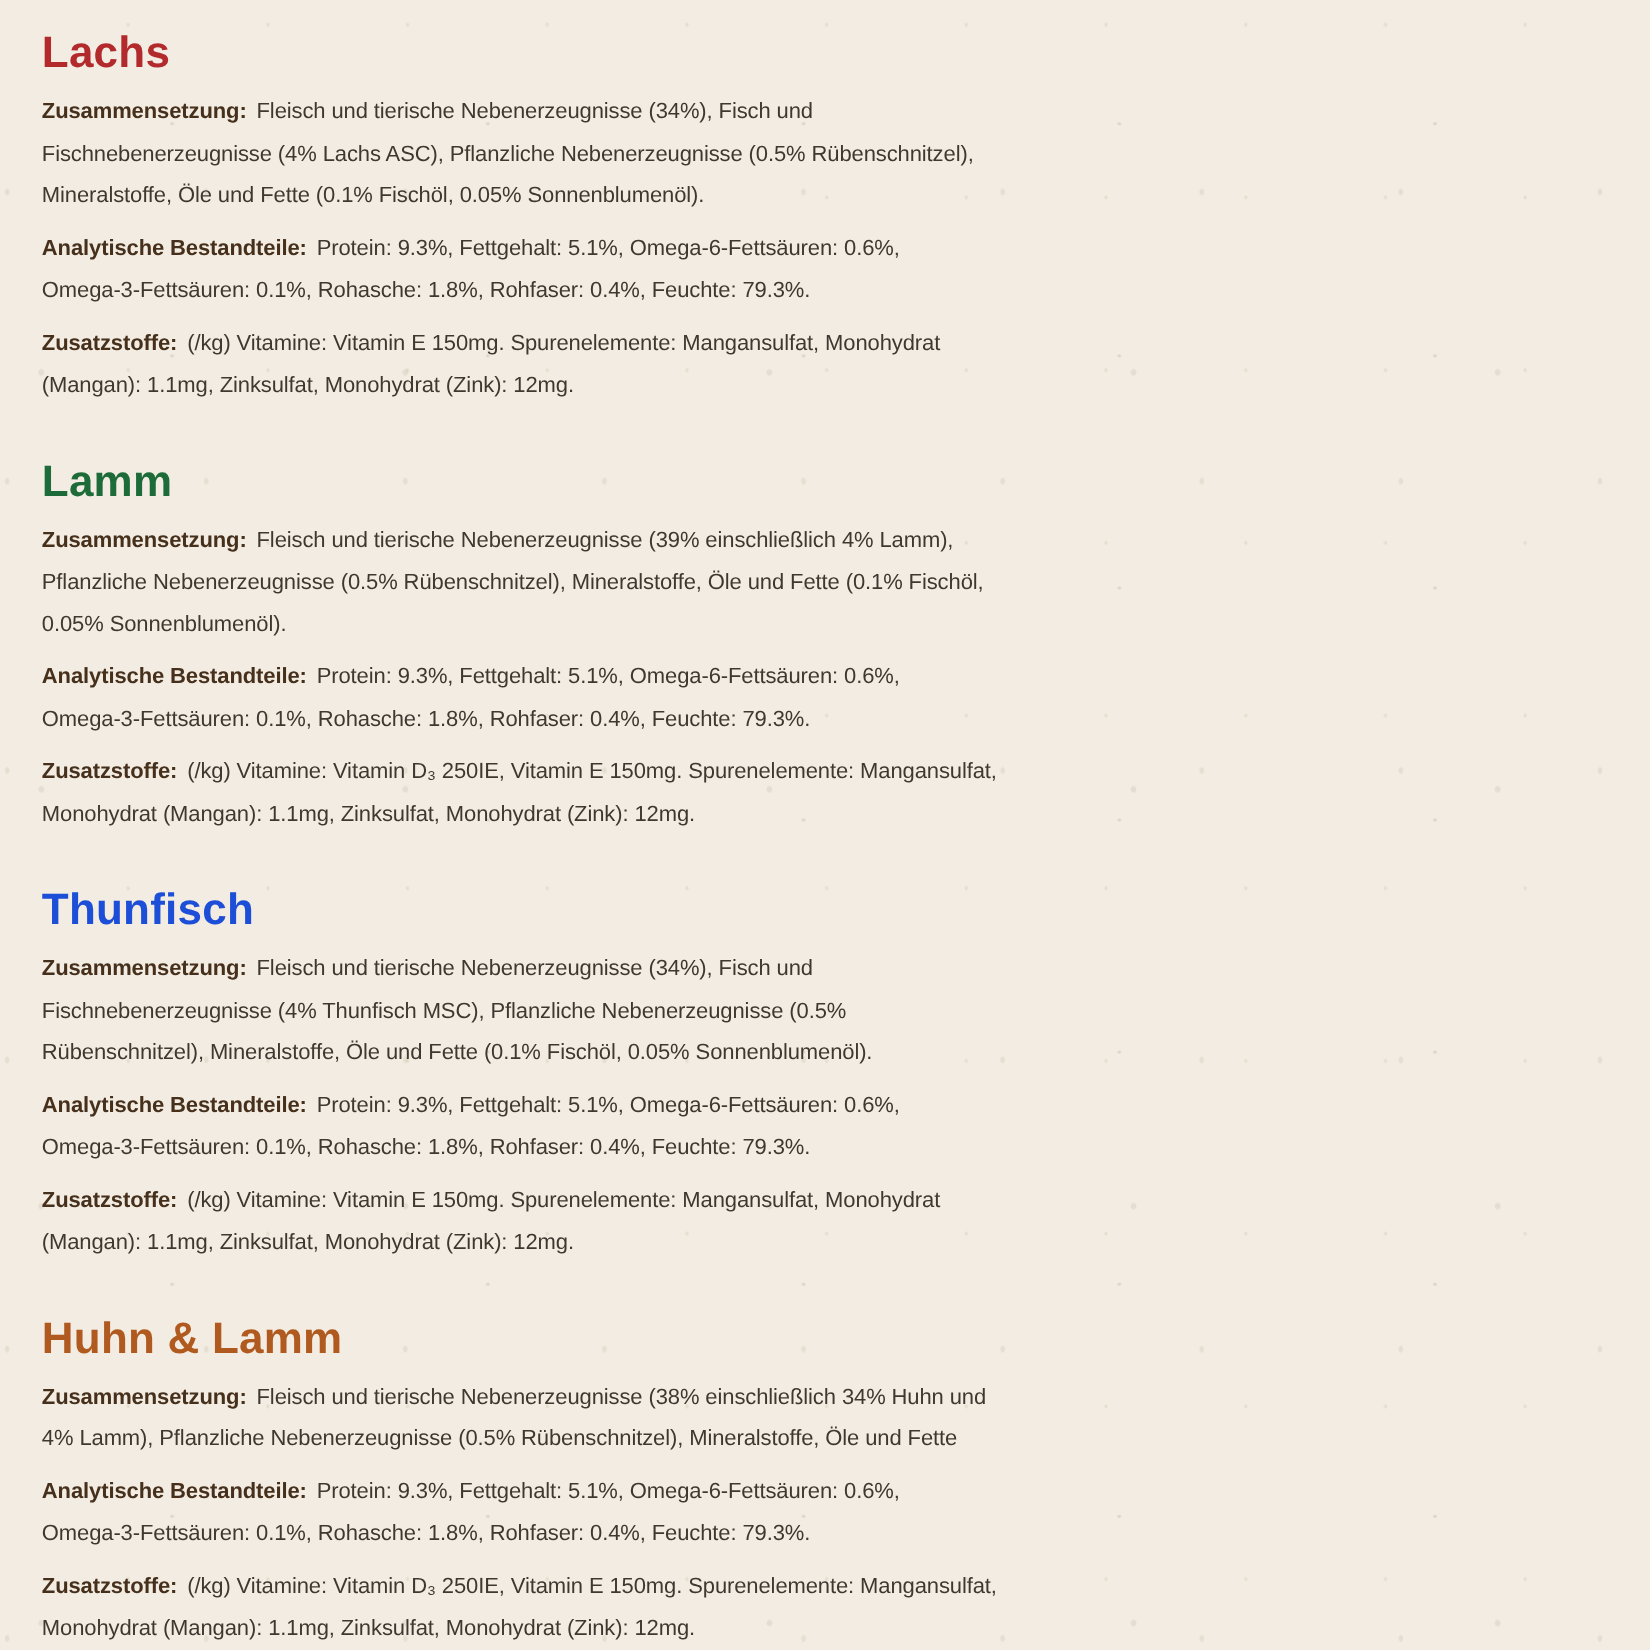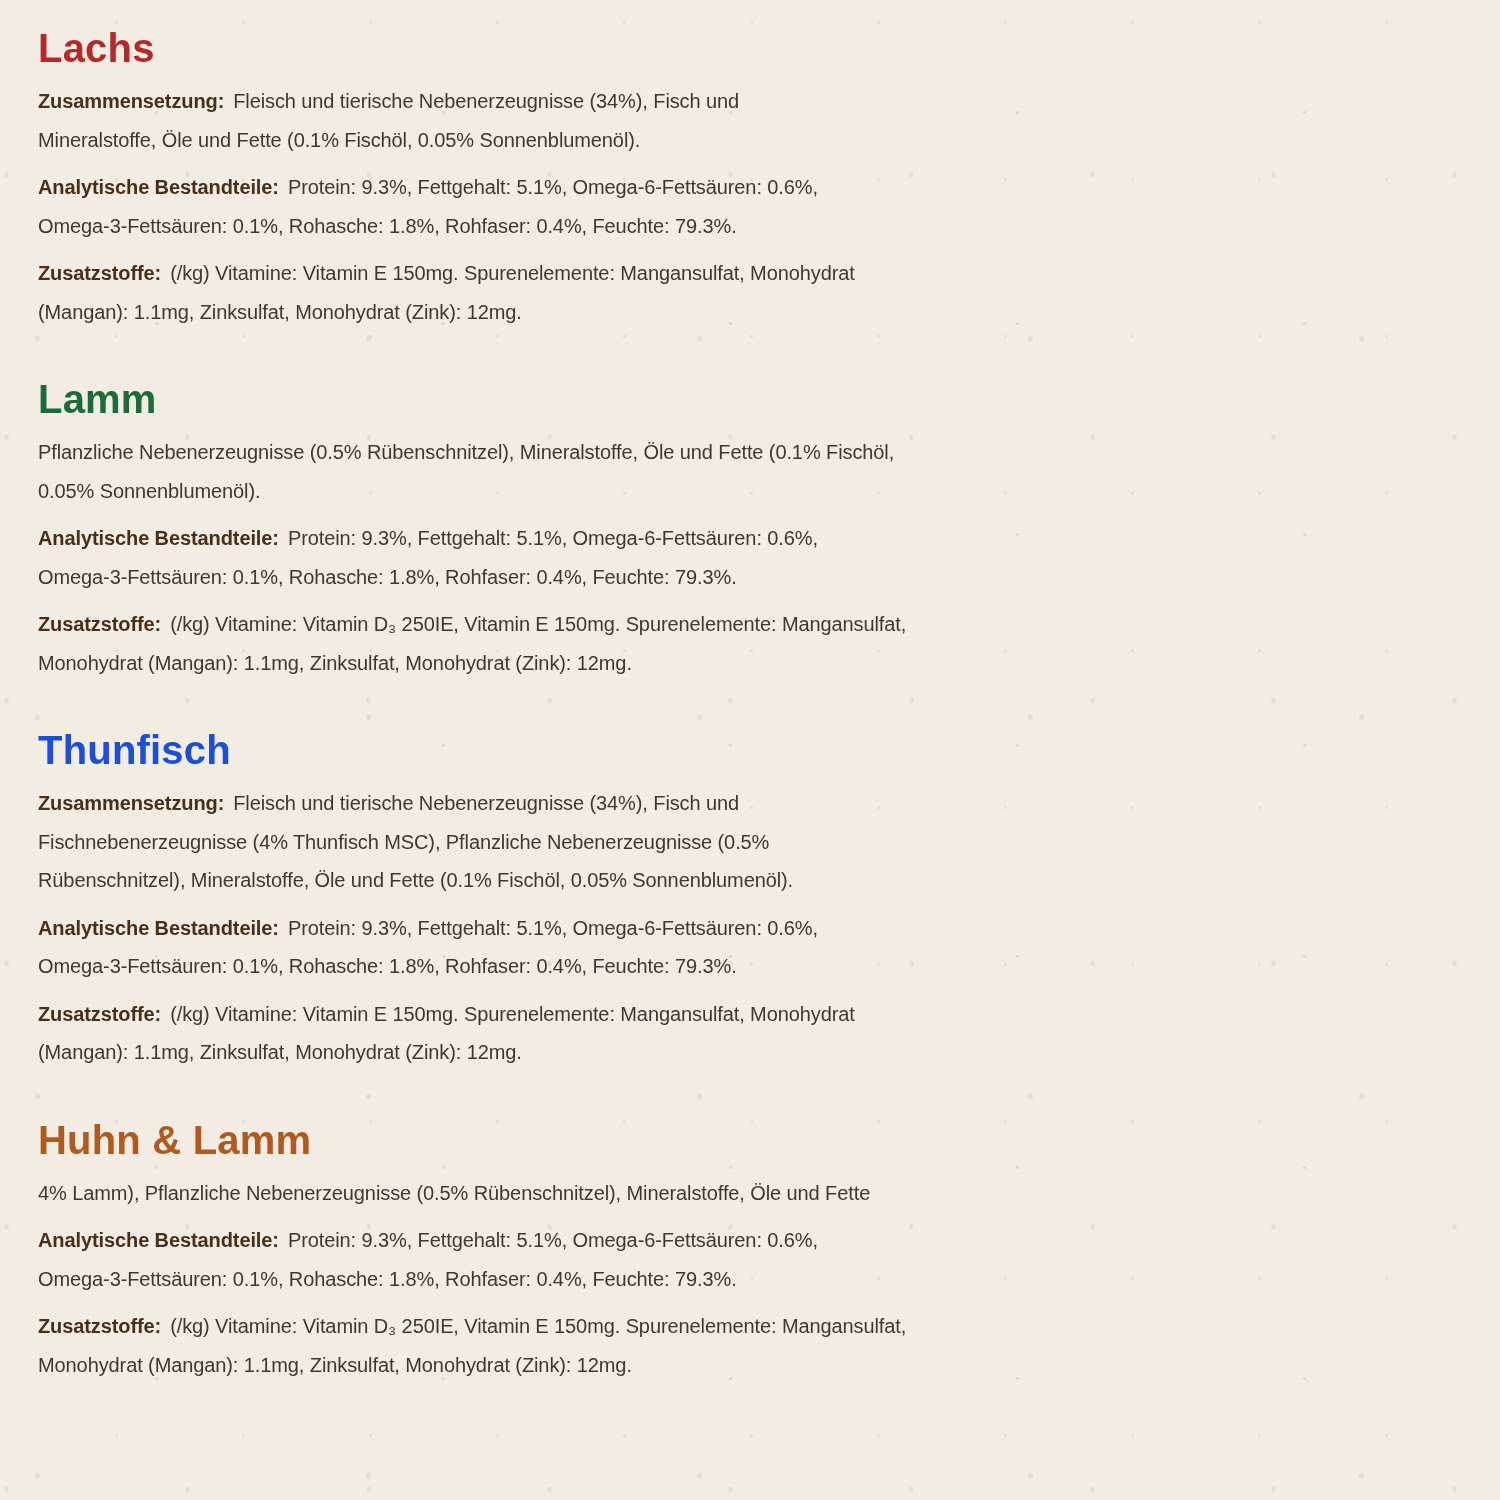--- a/index.html
+++ b/index.html
@@ -47,34 +47,36 @@
   }
 </style>
 </head>
 <body>
 
 <main class="label-panel">
     <section class="section">
       <h2 style="color: rgb(178, 42, 44);">Lachs</h2>
       <div class="para">
         <div class="line"><span class="plabel">Zusammensetzung:</span><span>Fleisch und tierische Nebenerzeugnisse (34%), Fisch und</span></div>
+        <div class="line">Fischnebenerzeugnisse (4% Lachs ASC), Pflanzliche Nebenerzeugnisse (0.5% Rübenschnitzel),</div>
         <div class="line">Mineralstoffe, Öle und Fette (0.1% Fischöl, 0.05% Sonnenblumenöl).</div>
       </div>
       <div class="para">
         <div class="line"><span class="plabel">Analytische Bestandteile:</span><span>Protein: 9.3%, Fettgehalt: 5.1%, Omega-6-Fettsäuren: 0.6%,</span></div>
         <div class="line">Omega-3-Fettsäuren: 0.1%, Rohasche: 1.8%, Rohfaser: 0.4%, Feuchte: 79.3%.</div>
       </div>
       <div class="para">
         <div class="line"><span class="plabel">Zusatzstoffe:</span><span>(/kg) Vitamine: Vitamin E 150mg. Spurenelemente: Mangansulfat, Monohydrat</span></div>
         <div class="line">(Mangan): 1.1mg, Zinksulfat, Monohydrat (Zink): 12mg.</div>
       </div>
     </section>
     <section class="section">
       <h2 style="color: rgb(30, 107, 58);">Lamm</h2>
       <div class="para">
+        <div class="line"><span class="plabel">Zusammensetzung:</span><span>Fleisch und tierische Nebenerzeugnisse (39% einschließlich 4% Lamm),</span></div>
         <div class="line">Pflanzliche Nebenerzeugnisse (0.5% Rübenschnitzel), Mineralstoffe, Öle und Fette (0.1% Fischöl,</div>
         <div class="line">0.05% Sonnenblumenöl).</div>
       </div>
       <div class="para">
         <div class="line"><span class="plabel">Analytische Bestandteile:</span><span>Protein: 9.3%, Fettgehalt: 5.1%, Omega-6-Fettsäuren: 0.6%,</span></div>
         <div class="line">Omega-3-Fettsäuren: 0.1%, Rohasche: 1.8%, Rohfaser: 0.4%, Feuchte: 79.3%.</div>
       </div>
       <div class="para">
         <div class="line"><span class="plabel">Zusatzstoffe:</span><span>(/kg) Vitamine: Vitamin D₃ 250IE, Vitamin E 150mg. Spurenelemente: Mangansulfat,</span></div>
         <div class="line">Monohydrat (Mangan): 1.1mg, Zinksulfat, Monohydrat (Zink): 12mg.</div>
@@ -92,20 +94,21 @@
         <div class="line">Omega-3-Fettsäuren: 0.1%, Rohasche: 1.8%, Rohfaser: 0.4%, Feuchte: 79.3%.</div>
       </div>
       <div class="para">
         <div class="line"><span class="plabel">Zusatzstoffe:</span><span>(/kg) Vitamine: Vitamin E 150mg. Spurenelemente: Mangansulfat, Monohydrat</span></div>
         <div class="line">(Mangan): 1.1mg, Zinksulfat, Monohydrat (Zink): 12mg.</div>
       </div>
     </section>
     <section class="section">
       <h2 style="color: rgb(176, 90, 32);">Huhn &amp; Lamm</h2>
       <div class="para">
+        <div class="line"><span class="plabel">Zusammensetzung:</span><span>Fleisch und tierische Nebenerzeugnisse (38% einschließlich 34% Huhn und</span></div>
         <div class="line">4% Lamm), Pflanzliche Nebenerzeugnisse (0.5% Rübenschnitzel), Mineralstoffe, Öle und Fette</div>
       </div>
       <div class="para">
         <div class="line"><span class="plabel">Analytische Bestandteile:</span><span>Protein: 9.3%, Fettgehalt: 5.1%, Omega-6-Fettsäuren: 0.6%,</span></div>
         <div class="line">Omega-3-Fettsäuren: 0.1%, Rohasche: 1.8%, Rohfaser: 0.4%, Feuchte: 79.3%.</div>
       </div>
       <div class="para">
         <div class="line"><span class="plabel">Zusatzstoffe:</span><span>(/kg) Vitamine: Vitamin D₃ 250IE, Vitamin E 150mg. Spurenelemente: Mangansulfat,</span></div>
         <div class="line">Monohydrat (Mangan): 1.1mg, Zinksulfat, Monohydrat (Zink): 12mg.</div>
       </div>

